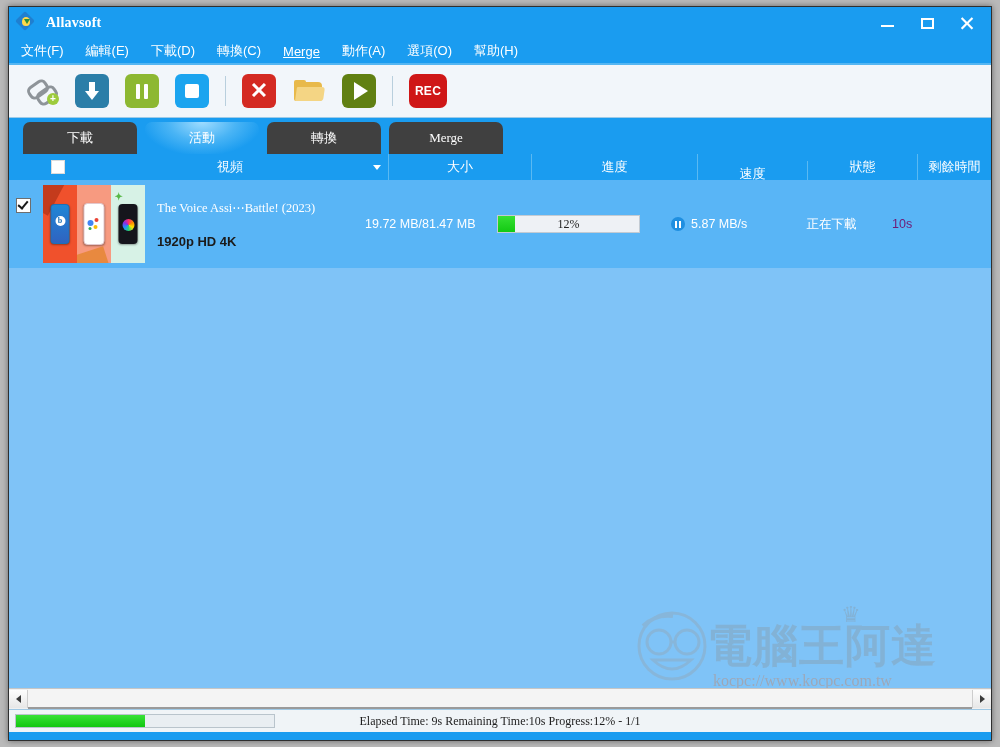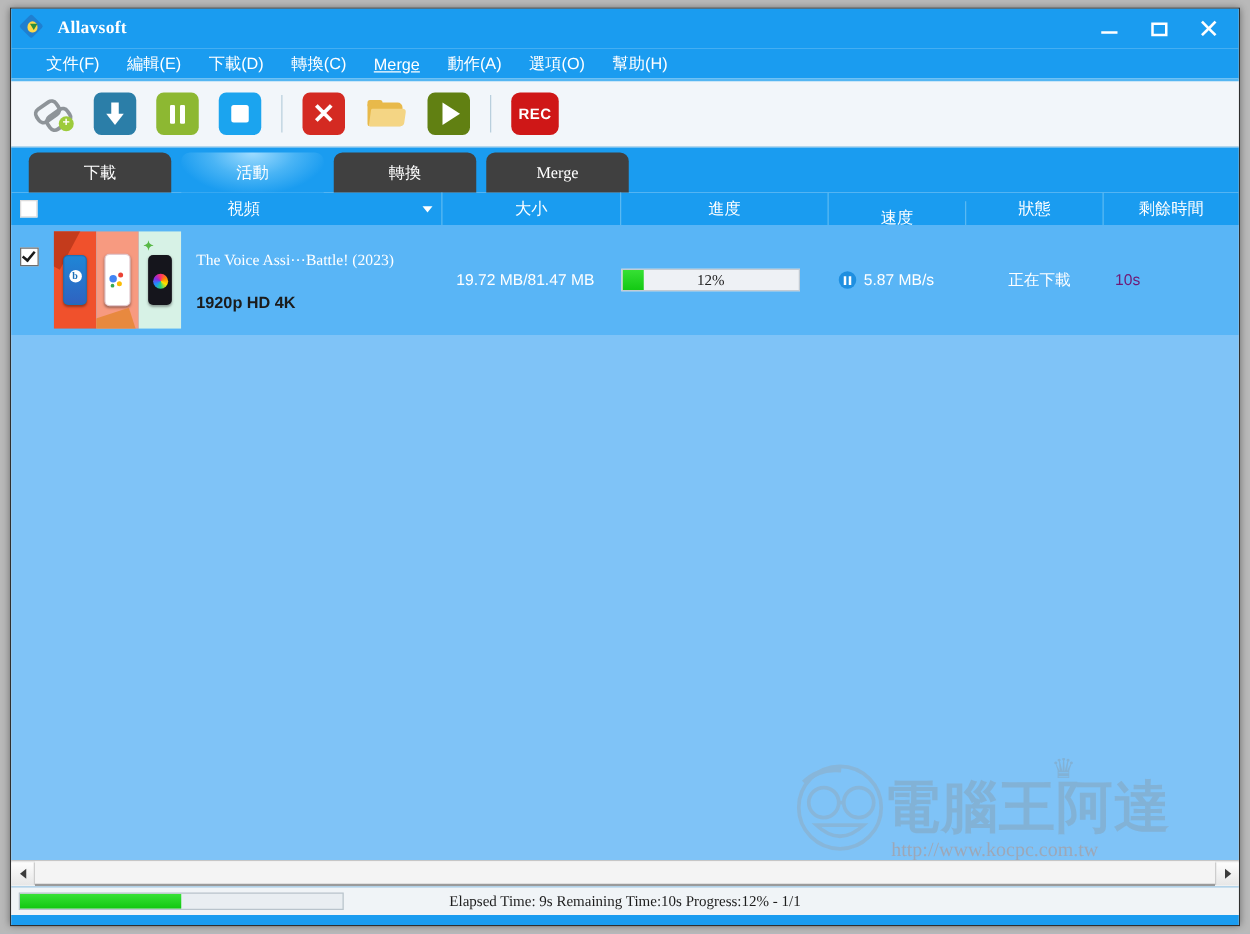--- a/index.html
+++ b/index.html
@@ -100,21 +100,21 @@
   .win-btn .close-glyph {
     font-size: 21px; line-height: 21px; font-weight: 400;
   }
 
   
   .menubar {
     height: 24px;
     background: #1a9cf0;
     display: flex;
     align-items: center;
-    padding-left: 28px;
+    padding-left: 12px;
     flex: 0 0 auto;
   }
   .menu-item {
     color: #ffffff;
     font-size: 13px;
     font-family: "Liberation Sans", sans-serif;
     margin-right: 22px;
     white-space: nowrap;
     cursor: default;
   }
@@ -238,20 +238,21 @@
 
   
   .headerrow {
     height: 26px;
     background: #1a9cf0;
     display: flex;
     align-items: center;
     flex: 0 0 auto;
     color: #ffffff;
     font-size: 13px;
+    padding-left: 35px;
   }
   .hcell {
     height: 26px;
     display: flex;
     align-items: center;
     justify-content: center;
     border-right: 1px solid #5ab9f2;
     box-sizing: border-box;
     position: relative;
     cursor: default;
@@ -664,21 +665,21 @@
       <svg class="wm-face" viewBox="0 0 78 74">
         <circle cx="39" cy="38" r="33" fill="none" stroke="#9a9a9a" stroke-width="3"></circle>
         <path d="M10 18 Q22 6 40 8" fill="none" stroke="#9a9a9a" stroke-width="4"></path>
         <circle cx="26" cy="34" r="12" fill="none" stroke="#9a9a9a" stroke-width="3"></circle>
         <circle cx="54" cy="34" r="12" fill="none" stroke="#9a9a9a" stroke-width="3"></circle>
         <line x1="38" y1="34" x2="42" y2="34" stroke="#9a9a9a" stroke-width="3"></line>
         <path d="M20 52 Q39 70 58 52 Z" fill="none" stroke="#9a9a9a" stroke-width="3"></path>
       </svg>
       <div class="wm-crown">♛</div>
       <div class="wm-text">電腦王阿達</div>
-      <div class="wm-url">http://www.kocpc.com.tw</div>
+      <div class="wm-url">kocpc://www.kocpc.com.tw</div>
     </div>
   </div>
 
   <div class="hscroll">
     <div class="sb-arrow">
         <div class="la"></div>
       </div>
     <div class="sb-track"></div>
     <div class="sb-arrow right">
         <div class="ra"></div>

